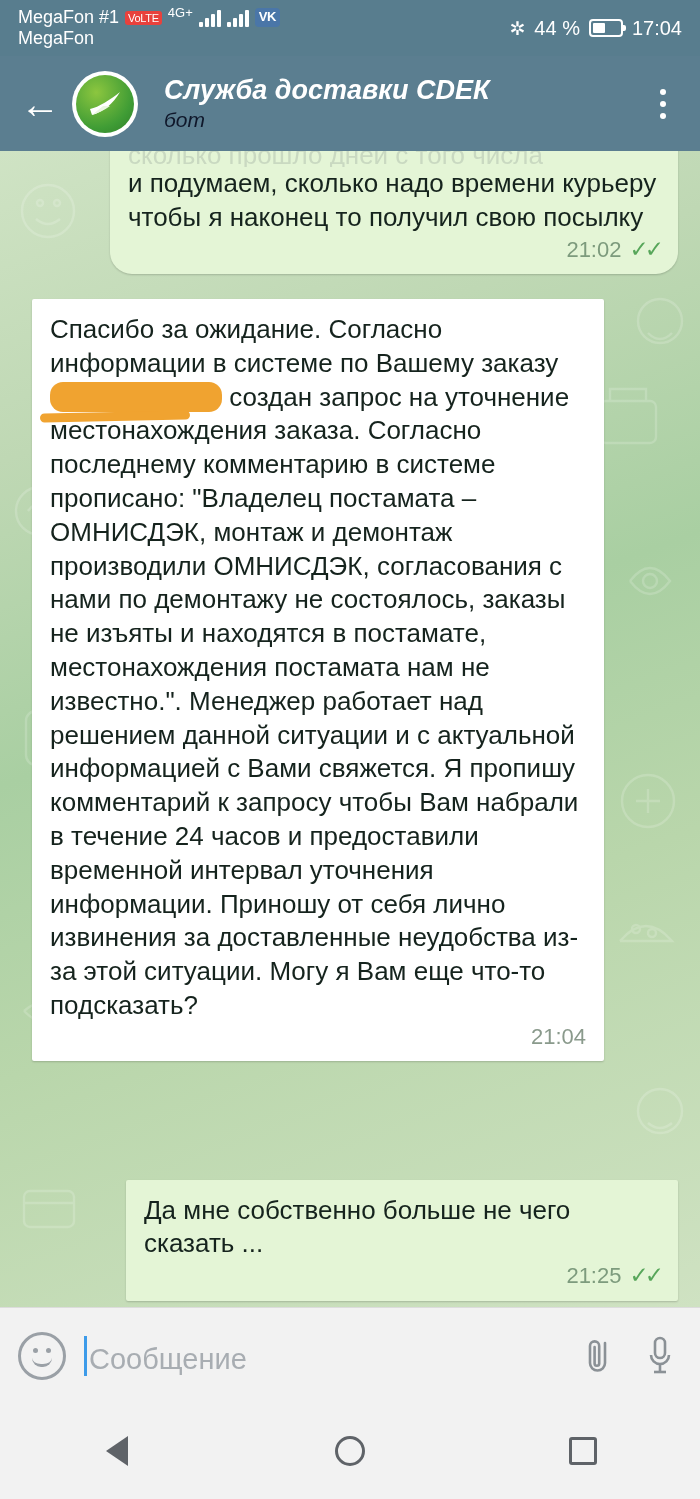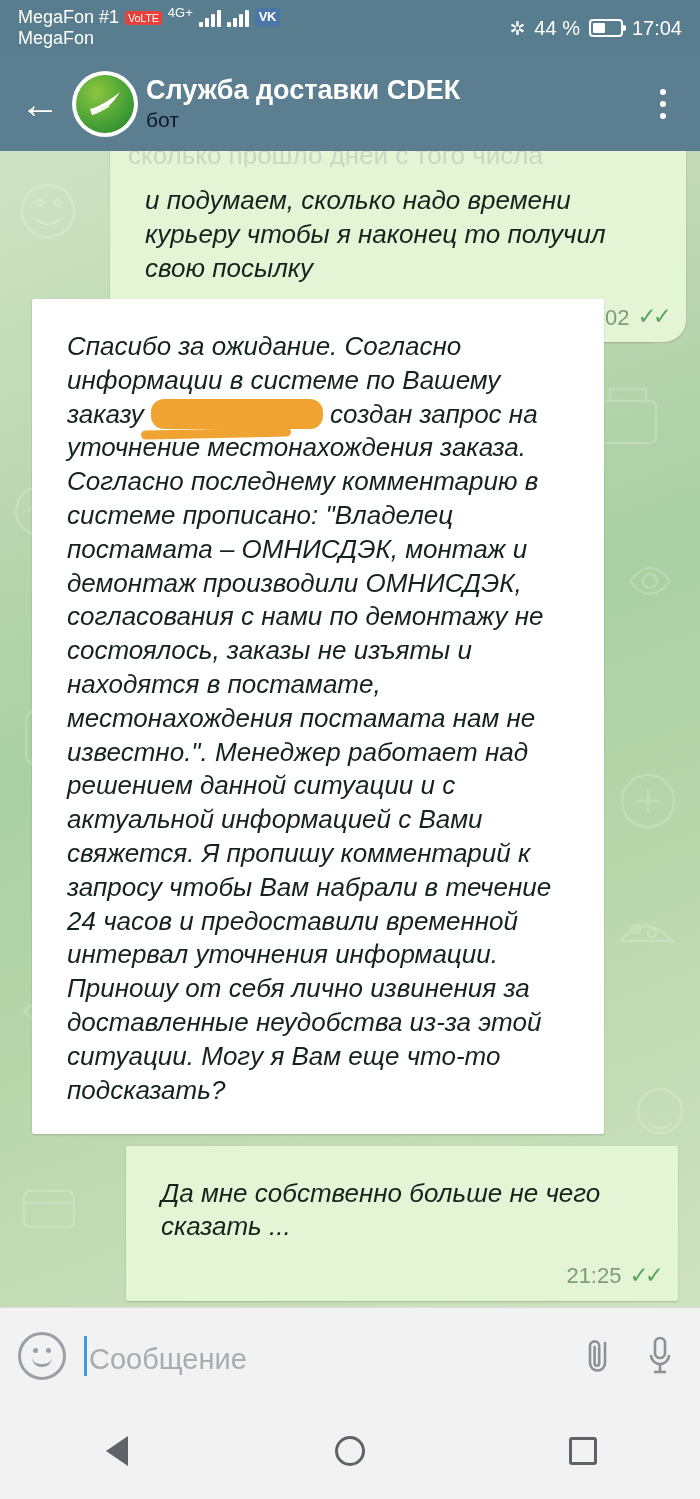--- a/index.html
+++ b/index.html
@@ -145,25 +145,26 @@
     width: 58px;
     height: 58px;
     border-radius: 50%;
     background: radial-gradient(circle at 35% 30%, #8cc63f 0%, #3f9c35 65%, #2e7d27 100%);
     display: flex;
     align-items: center;
     justify-content: center;
     overflow: hidden;
   }
   .titles {
-    margin-left: 8px;
+    margin-left: 26px;
     color: #ffffff;
     overflow: hidden;
     flex: 1;
     min-width: 0;
+    font-style: italic;
   }
   .chat-title {
     font-size: 27px;
     font-weight: bold;
     white-space: nowrap;
     overflow: hidden;
   }
   .chat-sub {
     font-size: 21px;
     color: #0f172a;
@@ -217,37 +218,37 @@
     word-wrap: break-word;
   }
   .bubble.out {
     background: #e4f5d6;
     right: 8px;
   }
   .bubble.in {
     background: #ffffff;
     left: 18px;
   }
-  .bubble p { margin: 17px; font-style: italic; }
+  .bubble p { margin: 0; }
   .meta {
     display: flex;
     align-items: flex-end;
     justify-content: flex-end;
     gap: 8px;
     font-size: 22px;
     color: #8a9a8c;
   }
   .bubble.out .meta { color: #7d9b7d; }
   .ticks { color: #57a65a; font-size: 23px; letter-spacing: -4px; }
 
   
   #bubble-top {
     top: -26px;
     left: 96px;
-    right: 0;
+    right: 8px;
     border-radius: 0 0 22px 22px;
   }
   #bubble-top .clipped {
     color: #c9d9c1;
     height: 28px;
     overflow: hidden;
     font-size: 26px;
   }
   
   #bubble-long {
@@ -484,20 +485,23 @@
         <div class="clipped">сколько прошло дней с того числа</div>
         <p>и подумаем, сколько надо времени курьеру чтобы я наконец то получил свою посылку</p>
         <div class="meta">
           <span>21:02</span>
           <span class="ticks">✓✓</span>
         </div>
       </div>
 
       <div class="bubble in" id="bubble-long">
         <p><span>Спасибо за ожидание. Согласно информации в системе по Вашему заказу </span><span class="redaction"></span><span> создан запрос на уточнение местонахождения заказа. Согласно последнему комментарию в системе прописано: "Владелец постамата – ОМНИСДЭК, монтаж и демонтаж производили ОМНИСДЭК, согласования с нами по демонтажу не состоялось, заказы не изъяты и находятся в постамате, местонахождения постамата нам не известно.". Менеджер работает над решением данной ситуации и с актуальной информацией с Вами свяжется. Я пропишу комментарий к запросу чтобы Вам набрали в течение 24 часов и предоставили временной интервал уточнения информации. Приношу от себя лично извинения за доставленные неудобства из-за этой ситуации. Могу я Вам еще что-то подсказать?</span></p>
+        <div class="meta">
+          <span>21:04</span>
+        </div>
       </div>
 
       <div class="bubble out" id="bubble-last">
         <p>Да мне собственно больше не чего сказать ...</p>
         <div class="meta">
           <span>21:25</span>
           <span class="ticks">✓✓</span>
         </div>
       </div>
 

